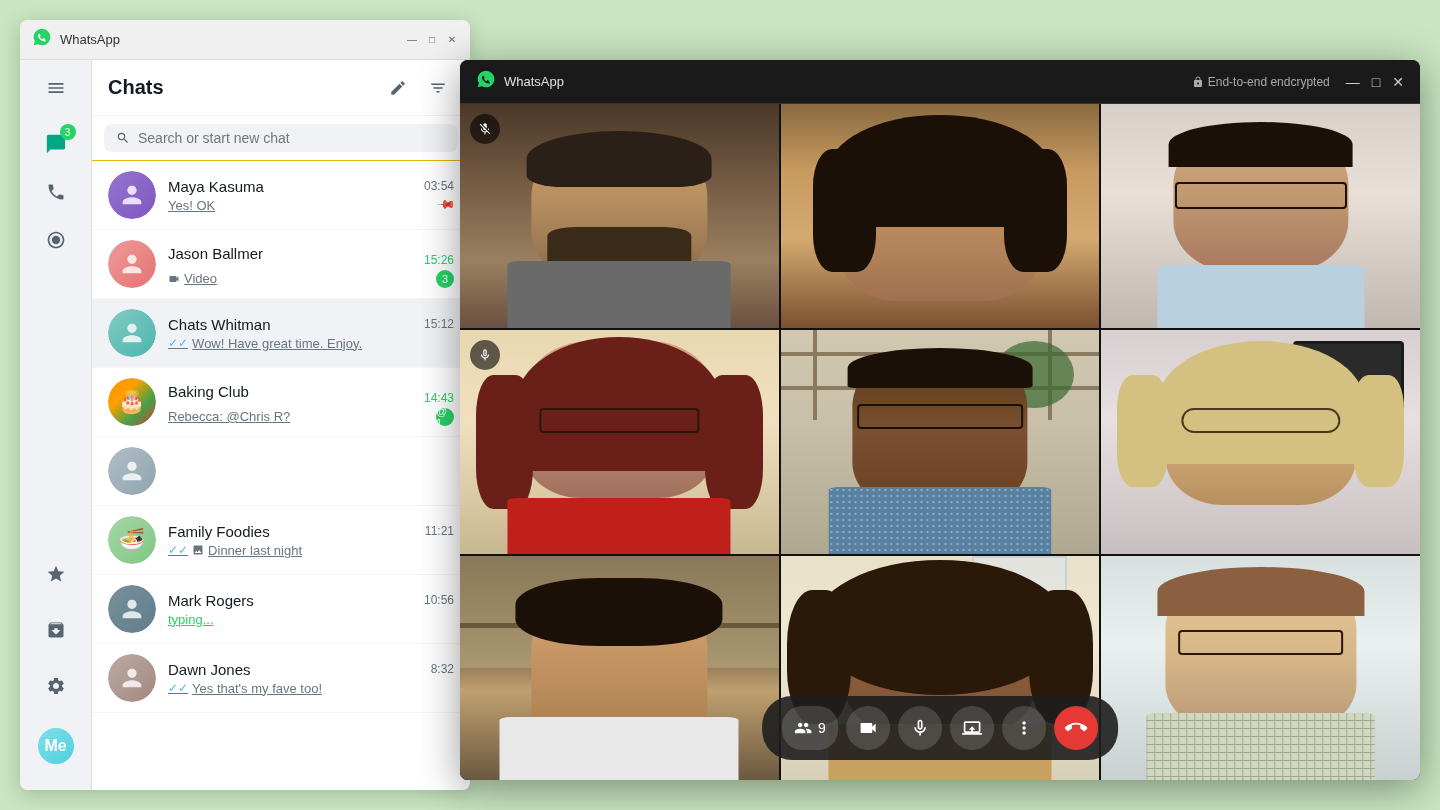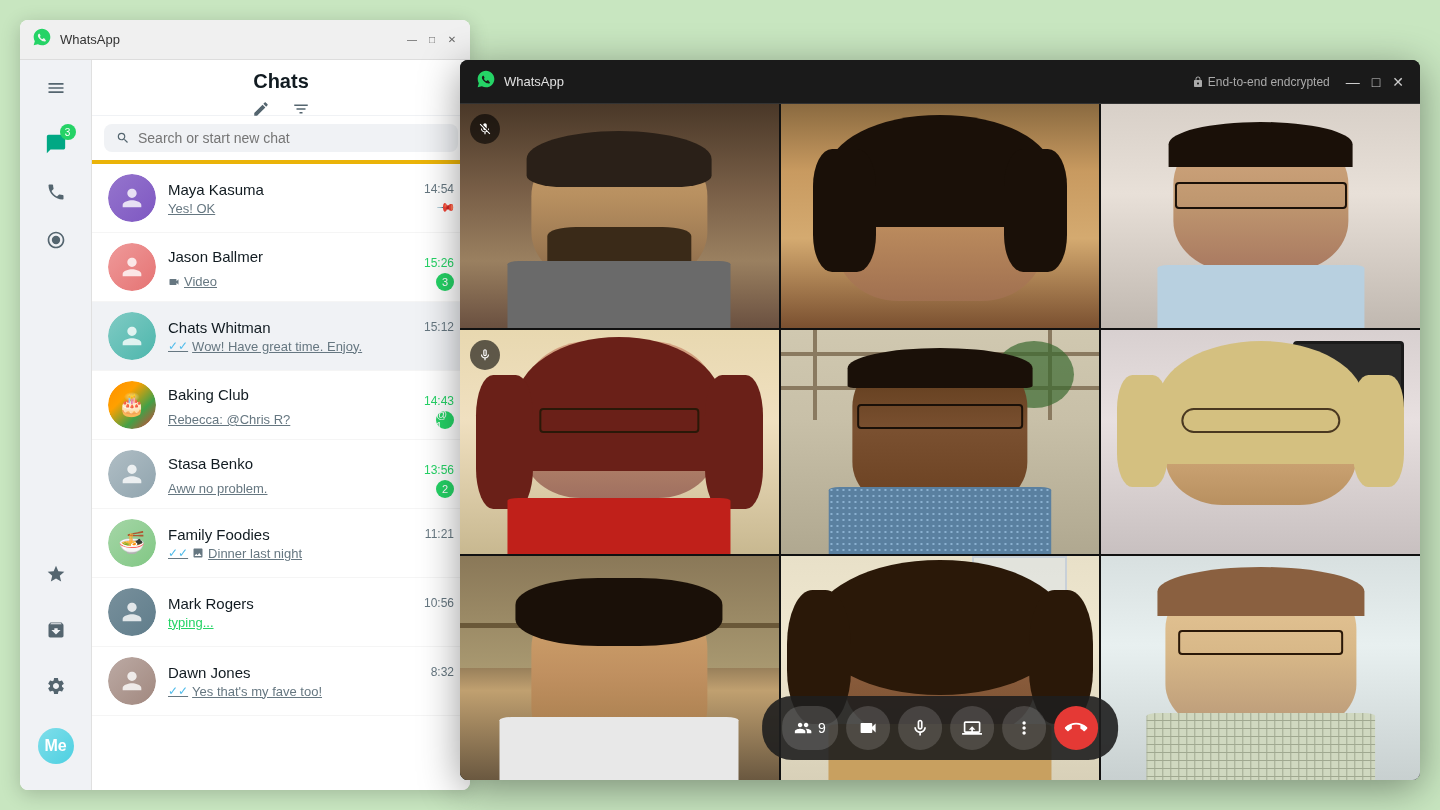--- a/index.html
+++ b/index.html
@@ -121,24 +121,23 @@
       top: 40px;
       right: 0;
       bottom: 0;
       background: #fff;
     }
 
     .chat-header {
       height: 56px;
       display: flex;
       align-items: center;
-      padding: 10px 16px;
+      padding: 4px 16px;
       justify-content: space-between;
       border-bottom: 1px solid #f0f2f5;
-      flex-direction: column;
     }
 
     .chat-header-title {
       font-size: 20px;
       font-weight: 600;
       color: #111b21;
     }
 
     .chat-header-actions {
       display: flex;
@@ -154,21 +153,21 @@
       justify-content: center;
       cursor: pointer;
       color: #54656f;
       font-size: 16px;
       background: none;
       border: none;
     }
 
     .search-bar {
       padding: 8px 12px;
-      border-bottom: 4px solid #eab308;
+      border-bottom: 1px solid #eab308;
     }
 
     .search-input-wrapper {
       background: #f0f2f5;
       border-radius: 8px;
       display: flex;
       align-items: center;
       padding: 6px 12px;
       gap: 8px;
     }
@@ -555,21 +554,21 @@
         <div class="chat-avatar">
           <div class="avatar-circle av-maya" style="background:linear-gradient(135deg,#9575cd,#7e57c2);">
             <svg width="28" height="28" viewBox="0 0 24 24" fill="rgba(255,255,255,0.8)">
                 <path d="M12 12c2.21 0 4-1.79 4-4s-1.79-4-4-4-4 1.79-4 4 1.79 4 4 4zm0 2c-2.67 0-8 1.34-8 4v2h16v-2c0-2.66-5.33-4-8-4z"></path>
               </svg>
           </div>
         </div>
         <div class="chat-info">
           <div class="chat-name-row">
             <span class="chat-name">Maya Kasuma</span>
-            <span class="chat-time">14:54</span>
+            <span class="chat-time">03:54</span>
           </div>
           <div class="chat-preview-row">
             <span class="chat-preview">Yes! OK</span>
             <span class="pin-icon">📌</span>
           </div>
         </div>
       </div>
 
       <div class="chat-item">
         <div class="chat-avatar">
@@ -635,30 +634,20 @@
       </div>
 
       <div class="chat-item">
         <div class="chat-avatar">
           <div class="avatar-circle" style="background:linear-gradient(135deg,#b0bec5,#90a4ae);">
             <svg width="28" height="28" viewBox="0 0 24 24" fill="rgba(255,255,255,0.8)">
                 <path d="M12 12c2.21 0 4-1.79 4-4s-1.79-4-4-4-4 1.79-4 4 1.79 4 4 4zm0 2c-2.67 0-8 1.34-8 4v2h16v-2c0-2.66-5.33-4-8-4z"></path>
               </svg>
           </div>
         </div>
-        <div class="chat-info">
-          <div class="chat-name-row">
-            <span class="chat-name">Stasa Benko</span>
-            <span class="chat-time unread">13:56</span>
-          </div>
-          <div class="chat-preview-row">
-            <span class="chat-preview">Aww no problem.</span>
-            <span class="chat-badge">2</span>
-          </div>
-        </div>
       </div>
 
       <div class="chat-item">
         <div class="chat-avatar">
           <div class="avatar-circle" style="background:linear-gradient(135deg,#a5d6a7,#81c784);font-size:22px;">🍜</div>
         </div>
         <div class="chat-info">
           <div class="chat-name-row">
             <span class="chat-name">Family Foodies</span>
             <span class="chat-time">11:21</span>

